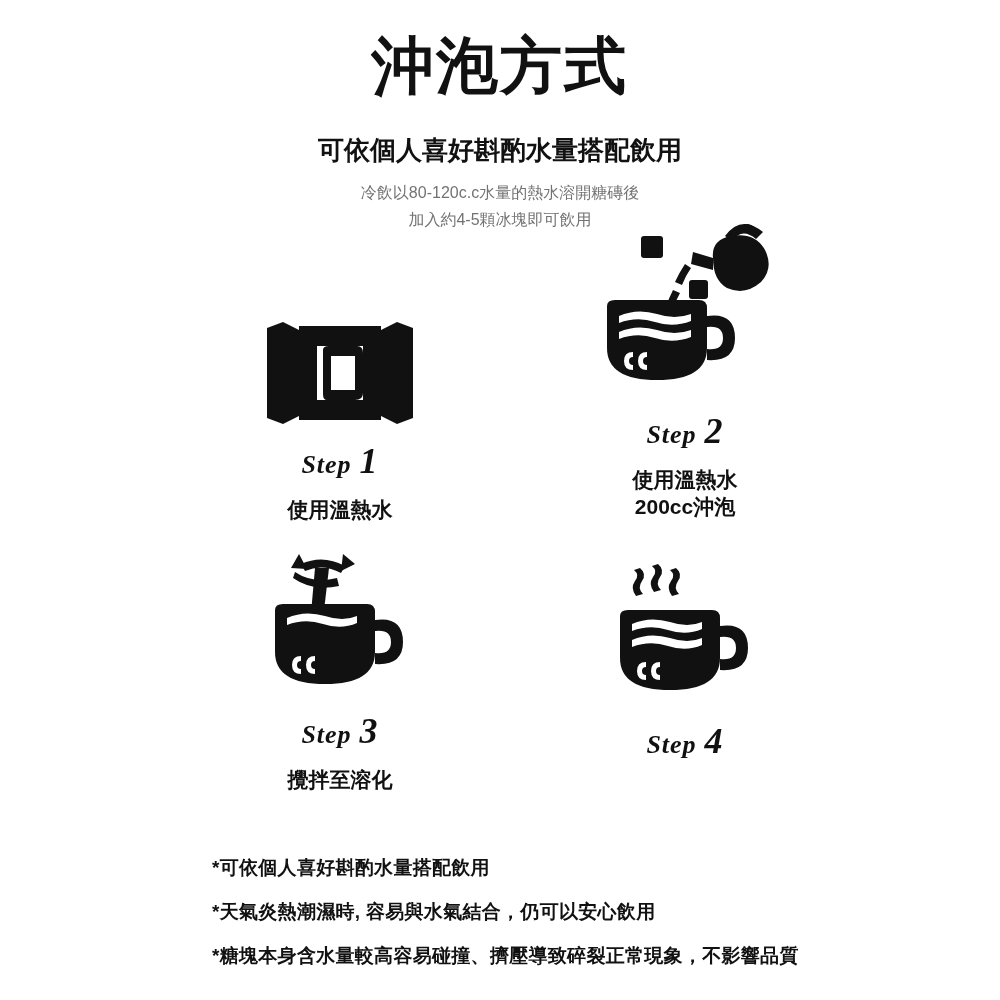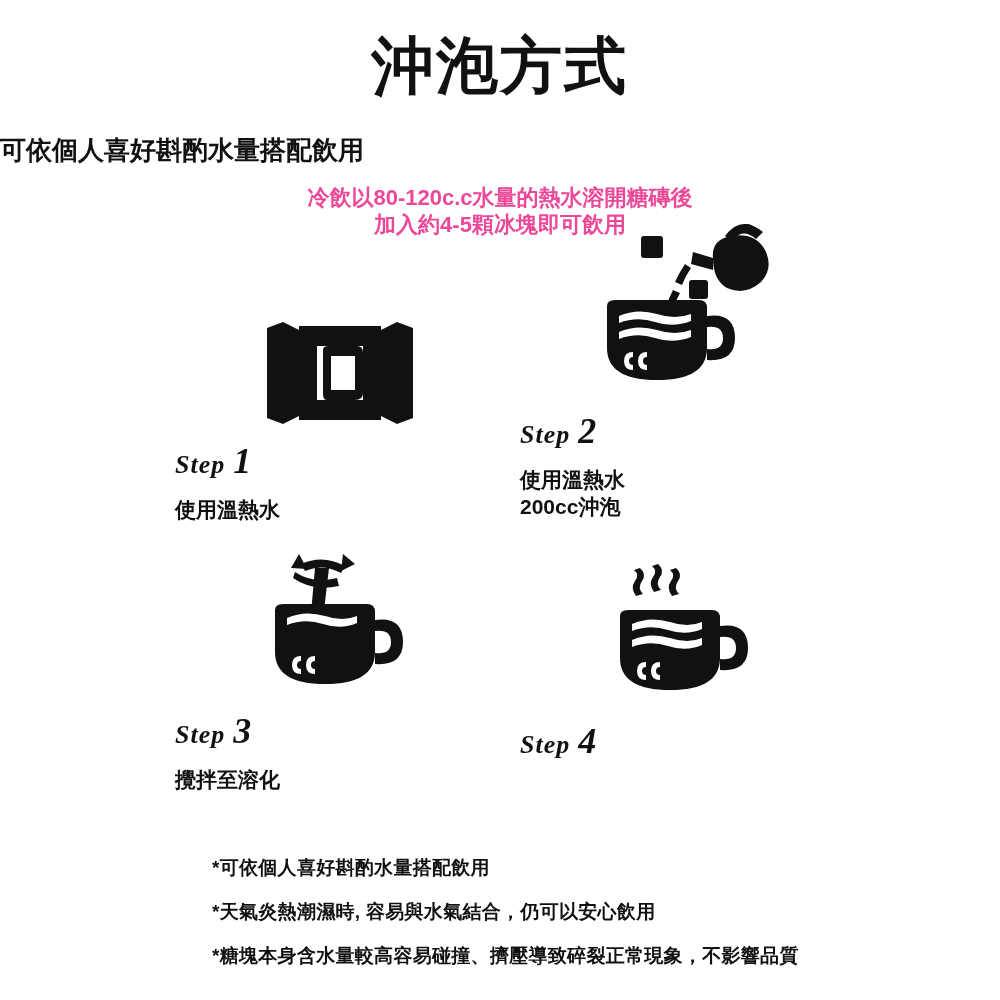--- a/index.html
+++ b/index.html
@@ -32,47 +32,49 @@
     font-weight: 700;
     letter-spacing: 2px;
     color: #111111;
     line-height: 1.1;
   }
   .subtitle {
     position: absolute;
     top: 133px;
     left: 0;
     width: 1000px;
+    text-align: center;
     font-size: 26px;
     font-weight: 700;
     color: #111111;
   }
   .note-line {
     position: absolute;
     left: 0;
     width: 1000px;
     text-align: center;
-    font-size: 22px;
-    font-weight: 700;
-    color: #ec4899;
+    font-size: 16px;
+    font-weight: 400;
+    color: #737373;
   }
   .note-1 { top: 183px; }
   .note-2 { top: 210px; }
 
   
   .steps {
     position: absolute;
     top: 225px;
     left: 150px;
     width: 720px;
     height: 600px;
   }
   .step {
     position: absolute;
     width: 330px;
+    text-align: center;
   }
   .step-1 { left: 25px;  top: 30px; }
   .step-2 { left: 370px; top: 0px; }
   .step-3 { left: 25px;  top: 300px; }
   .step-4 { left: 370px; top: 310px; }
 
   .art {
     height: 175px;
     display: flex;
     align-items: flex-end;

